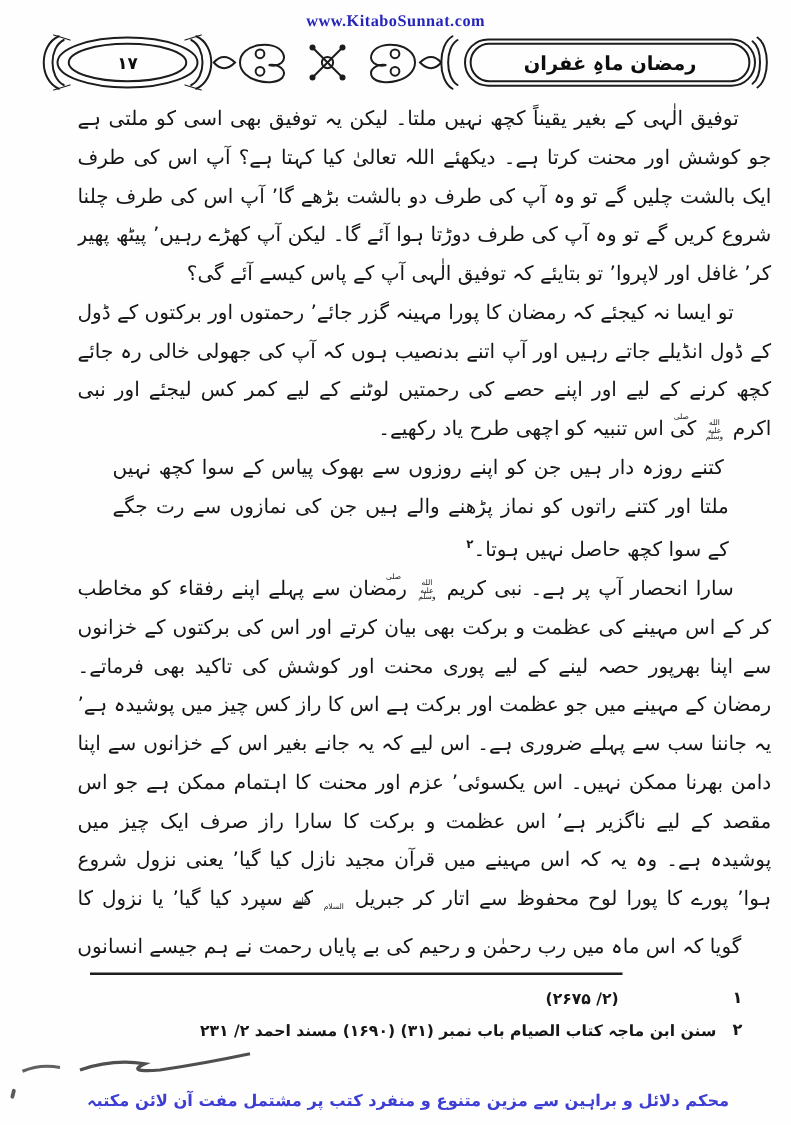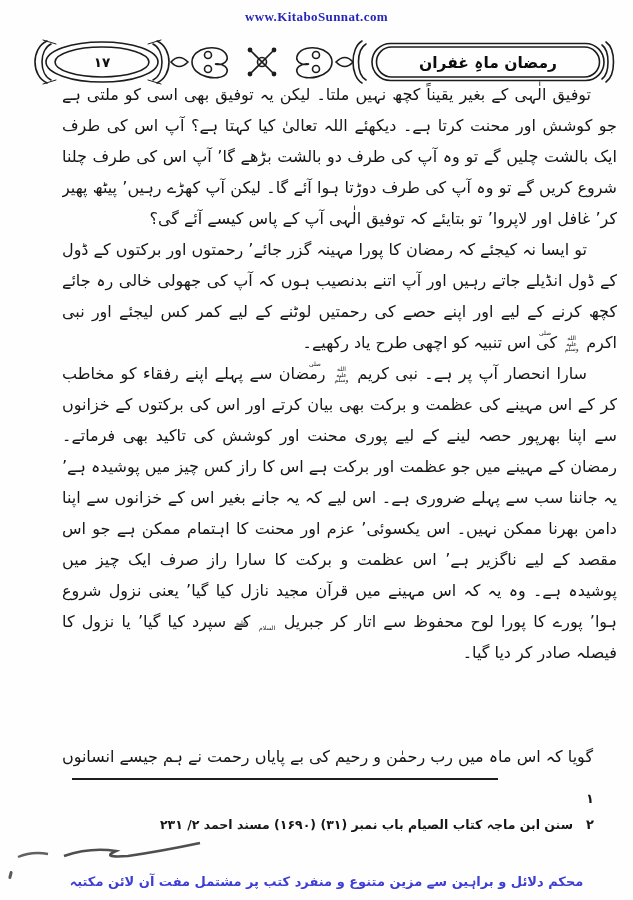--- a/index.html
+++ b/index.html
@@ -8,21 +8,21 @@
     background:#fefefe;overflow:hidden;
     font-family:"DejaVu Sans",sans-serif;color:#161616;
   }
   
   .site-url{
     position:absolute;top:9px;left:0;right:0;text-align:center;
     font-family:"Liberation Serif",serif;font-weight:bold;font-size:13px;
     letter-spacing:.4px;
   }
   
-  .header-band{position:absolute;top:35px;left:17px;width:600px;height:54px;}
+  .header-band{position:absolute;top:23px;left:17px;width:600px;height:54px;}
   .band-svg path,.band-svg rect,.band-svg ellipse,.band-svg circle{
     stroke:#1c1c1c;fill:none;stroke-width:1.6;stroke-linecap:round;
   }
   .band-svg .dot{fill:#1c1c1c;stroke:none;}
   .band-svg .thin{stroke-width:1;}
   .band-svg text{fill:#0e0e0e;stroke:none;font-family:"DejaVu Sans",sans-serif;}
   .band-svg .pagenum{font-size:13.5px;font-weight:bold;}
   .band-svg .title{font-size:15.5px;font-weight:bold;}
   
   .body-flow{
@@ -117,31 +117,32 @@
         <path d="M589,6 C599,13 599,39 589,46"></path>
         <path d="M585,9 C593,15 593,37 585,43"></path>
         <text class="title" x="471" y="32" text-anchor="middle">رمضان ماہِ غفران</text>
       </g>
     </svg>
   </div>
 
   <div class="body-flow">
     <p class="para first">توفیق الٰہی کے بغیر یقیناً کچھ نہیں ملتا۔ لیکن یہ توفیق بھی اسی کو ملتی ہے جو کوشش اور محنت کرتا ہے۔ دیکھئے اللہ تعالیٰ کیا کہتا ہے؟ آپ اس کی طرف ایک بالشت چلیں گے تو وہ آپ کی طرف دو بالشت بڑھے گا’ آپ اس کی طرف چلنا شروع کریں گے تو وہ آپ کی طرف دوڑتا ہوا آئے گا۔ لیکن آپ کھڑے رہیں’ پیٹھ پھیر کر’ غافل اور لاپروا’ تو بتایئے کہ توفیق الٰہی آپ کے پاس کیسے آئے گی؟</p>
     <p class="para">تو ایسا نہ کیجئے کہ رمضان کا پورا مہینہ گزر جائے’ رحمتوں اور برکتوں کے ڈول کے ڈول انڈیلے جاتے رہیں اور آپ اتنے بدنصیب ہوں کہ آپ کی جھولی خالی رہ جائے کچھ کرنے کے لیے اور اپنے حصے کی رحمتیں لوٹنے کے لیے کمر کس لیجئے اور نبی اکرم <span class="sal">صلى الله عليه وسلم</span> کی اس تنبیہ کو اچھی طرح یاد رکھیے۔</p>
+    <p class="para hadith"><span>کتنے روزہ دار ہیں جن کو اپنے روزوں سے بھوک پیاس کے سوا کچھ نہیں ملتا اور کتنے راتوں کو نماز پڑھنے والے ہیں جن کی نمازوں سے رت جگے کے سوا کچھ حاصل نہیں ہوتا۔</span><sup class="fn-ref">۲</sup></p>
     <p class="para">سارا انحصار آپ پر ہے۔ نبی کریم <span class="sal">صلى الله عليه وسلم</span> رمضان سے پہلے اپنے رفقاء کو مخاطب کر کے اس مہینے کی عظمت و برکت بھی بیان کرتے اور اس کی برکتوں کے خزانوں سے اپنا بھرپور حصہ لینے کے لیے پوری محنت اور کوشش کی تاکید بھی فرماتے۔ رمضان کے مہینے میں جو عظمت اور برکت ہے اس کا راز کس چیز میں پوشیدہ ہے’ یہ جاننا سب سے پہلے ضروری ہے۔ اس لیے کہ یہ جانے بغیر اس کے خزانوں سے اپنا دامن بھرنا ممکن نہیں۔ اس یکسوئی’ عزم اور محنت کا اہتمام ممکن ہے جو اس مقصد کے لیے ناگزیر ہے’ اس عظمت و برکت کا سارا راز صرف ایک چیز میں پوشیدہ ہے۔ وہ یہ کہ اس مہینے میں قرآن مجید نازل کیا گیا’ یعنی نزول شروع ہوا’ پورے کا پورا لوح محفوظ سے اتار کر جبریل <span class="sal">عليه السلام</span> کے سپرد کیا گیا’ یا نزول کا فیصلہ صادر کر دیا گیا۔</p>
   </div>
 
   <div class="last-line">گویا کہ اس ماہ میں رب رحمٰن و رحیم کی بے پایاں رحمت نے ہم جیسے انسانوں کی</div>
 
   <div class="footnote-sep"></div>
 
   <div class="footnotes">
     <div class="fn-row">
       <span class="fn-marker">۱</span>
-      <span class="fn-text"></span>
+      <span class="fn-text"><span class="fn-cont">(۲/ ۲۶۷۵)</span></span>
     </div>
     <div class="fn-row">
       <span class="fn-marker">۲</span>
       <span class="fn-text"><span>سنن ابن ماجہ کتاب الصیام باب نمبر (۳۱) (۱۶۹۰) مسند احمد ۲/ ۲۳۱</span></span>
     </div>
   </div>
 
   <svg class="scribble" width="195" height="36">
     <path d="M6,24 q14,-6 30,-3" stroke="#454545" fill="none" stroke-width="2.4" opacity="0.85"></path>
     <path d="M52,23 q26,-9 52,-5 q-16,7 12,5 q34,-5 72,-13" stroke="#3c3c3c" fill="none" stroke-width="2.6" opacity="0.9"></path>

